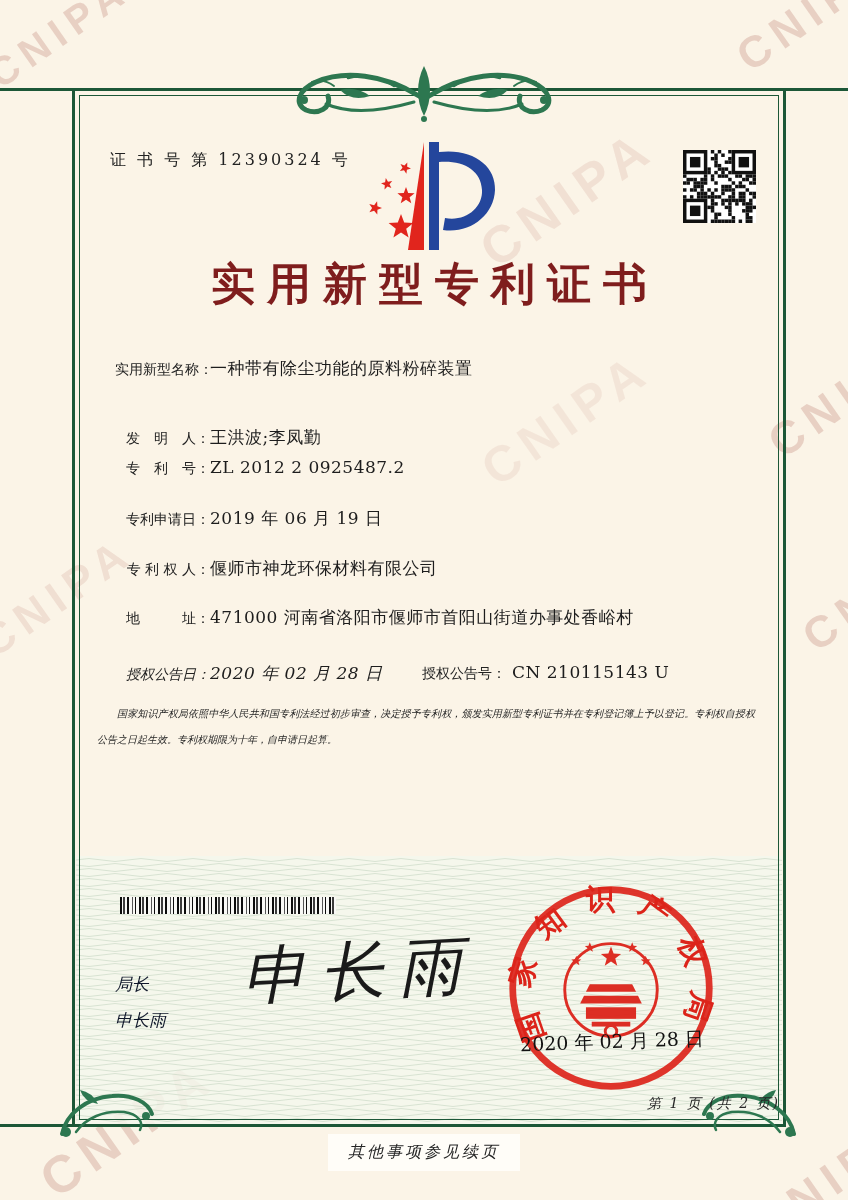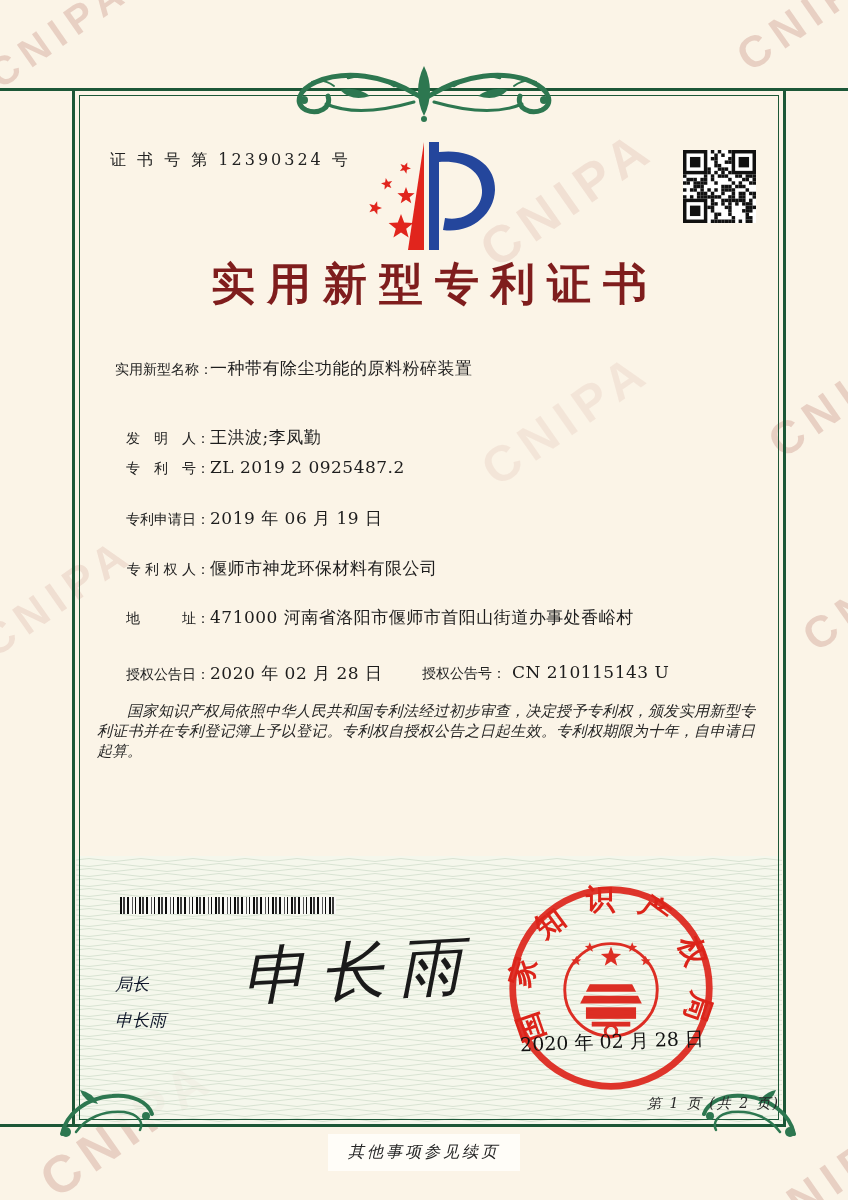--- a/index.html
+++ b/index.html
@@ -36,21 +36,21 @@
   .qr{position:absolute; left:683px; top:150px;}
   .title{position:absolute; left:72px; top:255px; width:714px; text-align:center;
          font-size:44px; font-weight:bold; letter-spacing:12px; color:#7f1d1d; text-indent:12px;}
   
   .frow{position:absolute; left:115px; white-space:nowrap;text-align:right;}
   .flabel{display:inline-block; width:95px; font-size:14px; color:#222; vertical-align:baseline;}
   .fvalue{font-size:17px; color:#1d1d1d; letter-spacing:.5px;}
   .frow2{position:absolute; left:422px; white-space:nowrap;}
   
   .paras{position:absolute; left:97px; top:701px; width:658px;
-         font-size:15px; line-height:20px; text-align:justify; color:#262626;
+         font-size:10px; line-height:26px; text-align:justify; color:#262626;
          font-style:italic;}
   .paras p{margin:0; text-indent:2em;}
   
   .barcode{position:absolute; left:120px; top:897px; width:216px; height:17px;
     background:repeating-linear-gradient(90deg,
       #0c0c0c 0 2px, #f8f8f5 2px 3px, #3c3c3c 3px 5px, #f8f8f5 5px 7px,
       #0c0c0c 7px 9px, #f8f8f5 9px 12px, #555 12px 13px, #f8f8f5 13px 15px,
       #0c0c0c 15px 16px, #f8f8f5 16px 19px);}
   
   .sig-block{position:absolute; left:115px; top:966px; font-size:17px; color:#0f172a;
@@ -351,32 +351,32 @@
 
   <div class="title">实用新型专利证书</div>
 
   <div class="frow" style="top:357px;">
     <span class="flabel">实用新型名称：</span><span class="fvalue">一种带有除尘功能的原料粉碎装置</span>
   </div>
   <div class="frow" style="top:409px;margin-top:17px;">
     <span class="flabel">发　明　人：</span><span class="fvalue">王洪波;李凤勤</span>
   </div>
   <div class="frow" style="top:457px;">
-    <span class="flabel">专　利　号：</span><span class="fvalue">ZL 2019 2 0925487.2</span>
+    <span class="flabel">专　利　号：</span><span class="fvalue">ZL 2012 2 0925487.2</span>
   </div>
   <div class="frow" style="top:507px;">
     <span class="flabel">专利申请日：</span><span class="fvalue">2019 年 06 月 19 日</span>
   </div>
   <div class="frow" style="top:557px;">
     <span class="flabel">专 利 权 人：</span><span class="fvalue">偃师市神龙环保材料有限公司</span>
   </div>
   <div class="frow" style="top:606px;">
     <span class="flabel">地　　　址：</span><span class="fvalue">471000 河南省洛阳市偃师市首阳山街道办事处香峪村</span>
   </div>
-  <div class="frow" style="top:662px;">
+  <div class="frow" style="top:662px;font-style:italic;">
     <span class="flabel">授权公告日：</span><span class="fvalue">2020 年 02 月 28 日</span>
   </div>
   <div class="frow2" style="top:662px;">
     <span class="flabel" style="width:auto; margin-right:6px;">授权公告号：</span><span class="fvalue">CN 210115143 U</span>
   </div>
 
   <div class="paras">
     <p>国家知识产权局依照中华人民共和国专利法经过初步审查，决定授予专利权，颁发实用新型专利证书并在专利登记簿上予以登记。专利权自授权公告之日起生效。专利权期限为十年，自申请日起算。</p>
   </div>
 

